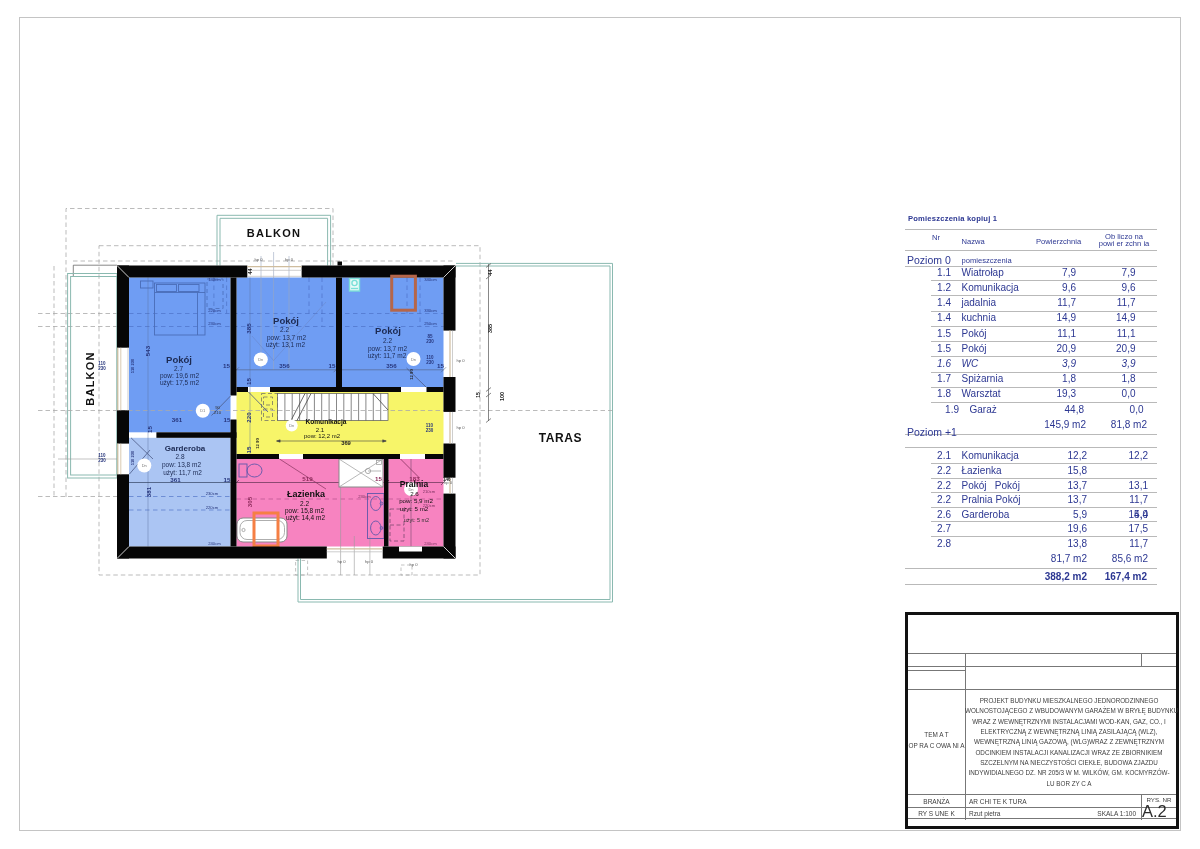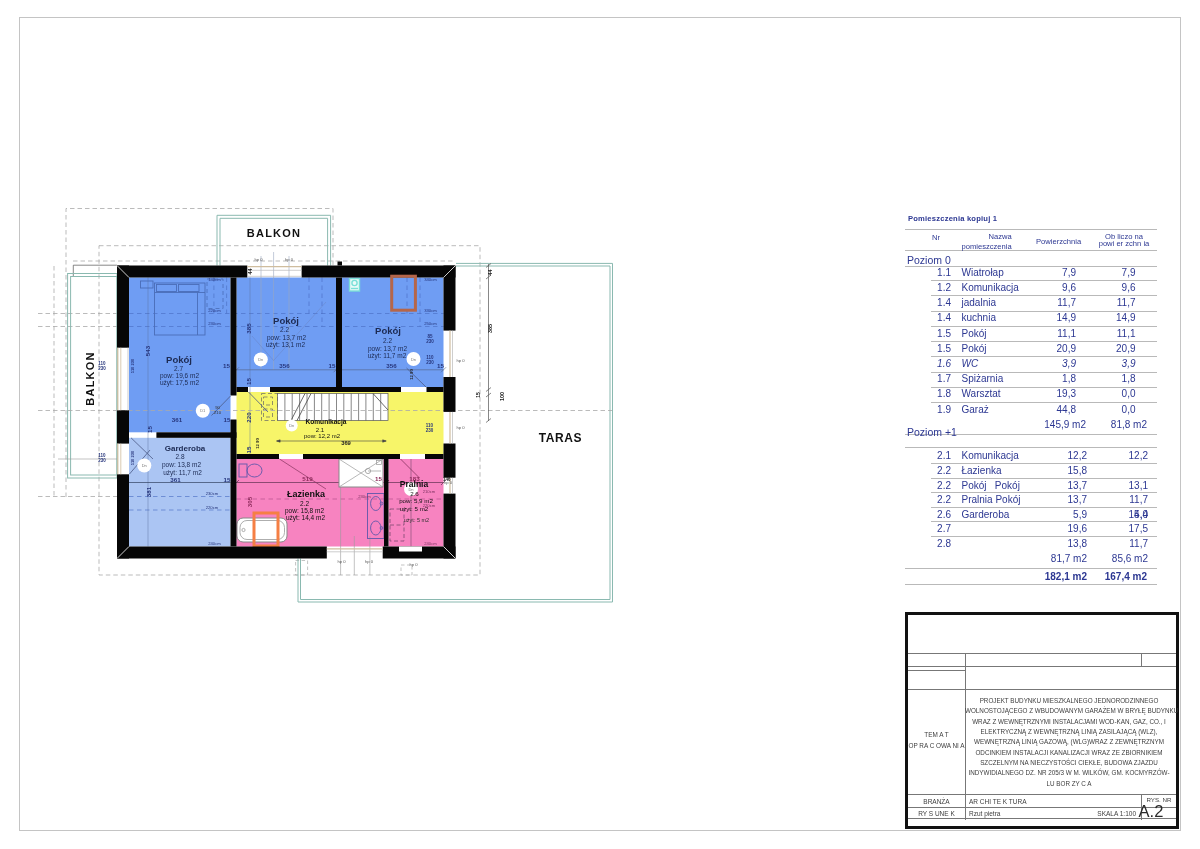--- a/index.html
+++ b/index.html
@@ -478,21 +478,21 @@
 
 <div class="abs" style="left:905px;top:214px;width:252px;height:372px;color:#2c3792;">
 
 <div class="abs" style="left:3px;top:0px;font-size:7.6px;font-weight:bold;letter-spacing:0.2px;">Pomieszczenia kopiuj 1</div>
 
 <div class="abs" style="left:0px;top:15.4px;width:252px;height:1px;background:#b9b9b9;"></div>
 <div class="abs" style="left:0px;top:36.4px;width:252px;height:1px;background:#b9b9b9;"></div>
 <div class="abs" style="left:0px;top:51.6px;width:252px;height:1px;background:#b9b9b9;"></div>
 
 <div class="abs" style="left:27px;top:19px;width:14px;font-size:7.6px;text-align:left;">Nr</div>
-<div class="abs" style="left:56.5px;top:18px;font-size:7.6px;line-height:10px;text-align:right;">Nazwa<br>pomieszczenia</div>
+<div class="abs" style="left:56.5px;top:18px;font-size:7.6px;line-height:19px;">Nazwa<br>pomieszczenia</div>
 <div class="abs" style="left:131px;top:23px;font-size:7.6px;">Powierzchnia</div>
 <div class="abs" style="left:190px;top:18.5px;width:58px;font-size:7.6px;line-height:7.3px;text-align:center;">Ob liczo na<br>powi er zchn ia</div>
 
 <div class="abs" style="left:2px;top:39.5px;font-size:10.5px;">Poziom 0</div>
 
 <div class="abs" style="left:0;top:52.6px;width:252px;height:15.23px;font-size:10px;">
         <span class="abs" style="left:20px;width:26px;text-align:right;">1.1</span>
         <span class="abs" style="left:56.5px;">Wiatrołap</span>
         <span class="abs" style="left:111px;width:60px;text-align:right;">7,9</span>
         <span class="abs" style="left:170.5px;width:60px;text-align:right;">7,9</span>
@@ -547,21 +547,21 @@
         <span class="abs" style="left:170.5px;width:60px;text-align:right;">1,8</span>
       </div>
 <div class="abs" style="left:25.5px;top:172.84px;width:226.5px;height:1px;background:#b9b9b9;"></div>
 <div class="abs" style="left:0;top:174.4px;width:252px;height:15.23px;font-size:10px;">
         <span class="abs" style="left:20px;width:26px;text-align:right;">1.8</span>
         <span class="abs" style="left:56.5px;">Warsztat</span>
         <span class="abs" style="left:111px;width:60px;text-align:right;">19,3</span>
         <span class="abs" style="left:170.5px;width:60px;text-align:right;">0,0</span>
       </div>
 <div class="abs" style="left:25.5px;top:188.07px;width:226.5px;height:1px;background:#b9b9b9;"></div>
-<div class="abs" style="left:0;top:189.7px;width:252px;height:15.23px;font-size:10px;">
+<div class="abs" style="left:8px;top:189.7px;width:252px;height:15.23px;font-size:10px;">
         <span class="abs" style="left:20px;width:26px;text-align:right;">1.9</span>
         <span class="abs" style="left:56.5px;">Garaż</span>
         <span class="abs" style="left:111px;width:60px;text-align:right;">44,8</span>
         <span class="abs" style="left:170.5px;width:60px;text-align:right;">0,0</span>
       </div>
 
 <div class="abs" style="left:0;top:204.9px;width:252px;font-size:10px;">
         <span class="abs" style="left:111px;width:70px;text-align:right;">145,9 m2</span>
         <span class="abs" style="left:172px;width:70px;text-align:right;">81,8 m2</span>
       </div>
@@ -619,21 +619,21 @@
         <span class="abs" style="left:183px;width:60px;text-align:right;">11,7</span>
       </div>
 
 <div class="abs" style="left:0;top:338.7px;width:252px;font-size:10px;">
         <span class="abs" style="left:112px;width:70px;text-align:right;">81,7 m2</span>
         <span class="abs" style="left:173px;width:70px;text-align:right;">85,6 m2</span>
       </div>
 <div class="abs" style="left:0px;top:353.5px;width:252px;height:1px;background:#b9b9b9;"></div>
 
 <div class="abs" style="left:0;top:356.6px;width:252px;font-size:10px;font-weight:bold;">
-        <span class="abs" style="left:112px;width:70px;text-align:right;">182,1 m2</span>
+        <span class="abs" style="left:112px;width:70px;text-align:right;">388,2 m2</span>
         <span class="abs" style="left:172px;width:70px;text-align:right;">167,4 m2</span>
       </div>
 <div class="abs" style="left:0px;top:369.9px;width:252px;height:1px;background:#b9b9b9;"></div>
 </div>
 
 <div class="abs" style="left:905px;top:612px;width:268px;height:211px;border:3px solid #111;color:#3d3d3d;">
 
 <div class="abs" style="left:0px;top:38px;width:268px;height:1px;background:#777;"></div>
 <div class="abs" style="left:0px;top:51px;width:268px;height:1px;background:#777;"></div>
 <div class="abs" style="left:0px;top:55px;width:57px;height:1px;background:#777;"></div>
@@ -661,15 +661,15 @@
       </div>
 
 <div class="abs" style="left:0;top:182.5px;width:57px;text-align:center;font-size:6.5px;">BRANŻA</div>
 <div class="abs" style="left:61px;top:182.5px;font-size:6.5px;">AR CHI TE K TURA</div>
 
 <div class="abs" style="left:0;top:194.5px;width:57px;text-align:center;font-size:6.5px;">RY S UNE K</div>
 <div class="abs" style="left:61px;top:194.5px;font-size:6.5px;">Rzut pietra</div>
 <div class="abs" style="left:150px;top:194.5px;width:78px;text-align:right;font-size:6.5px;">SKALA 1:100</div>
 
 <div class="abs" style="left:234px;top:180.5px;width:34px;text-align:center;font-size:6.2px;">RYS. NR</div>
-<div class="abs" style="left:226px;top:187px;width:34px;text-align:center;font-size:16.5px;color:#2b2b2b;">A.2</div>
+<div class="abs" style="left:234px;top:187px;width:34px;text-align:left;font-size:16.5px;color:#2b2b2b;">A.2</div>
 </div>
 </div>
 
 </body></html>

